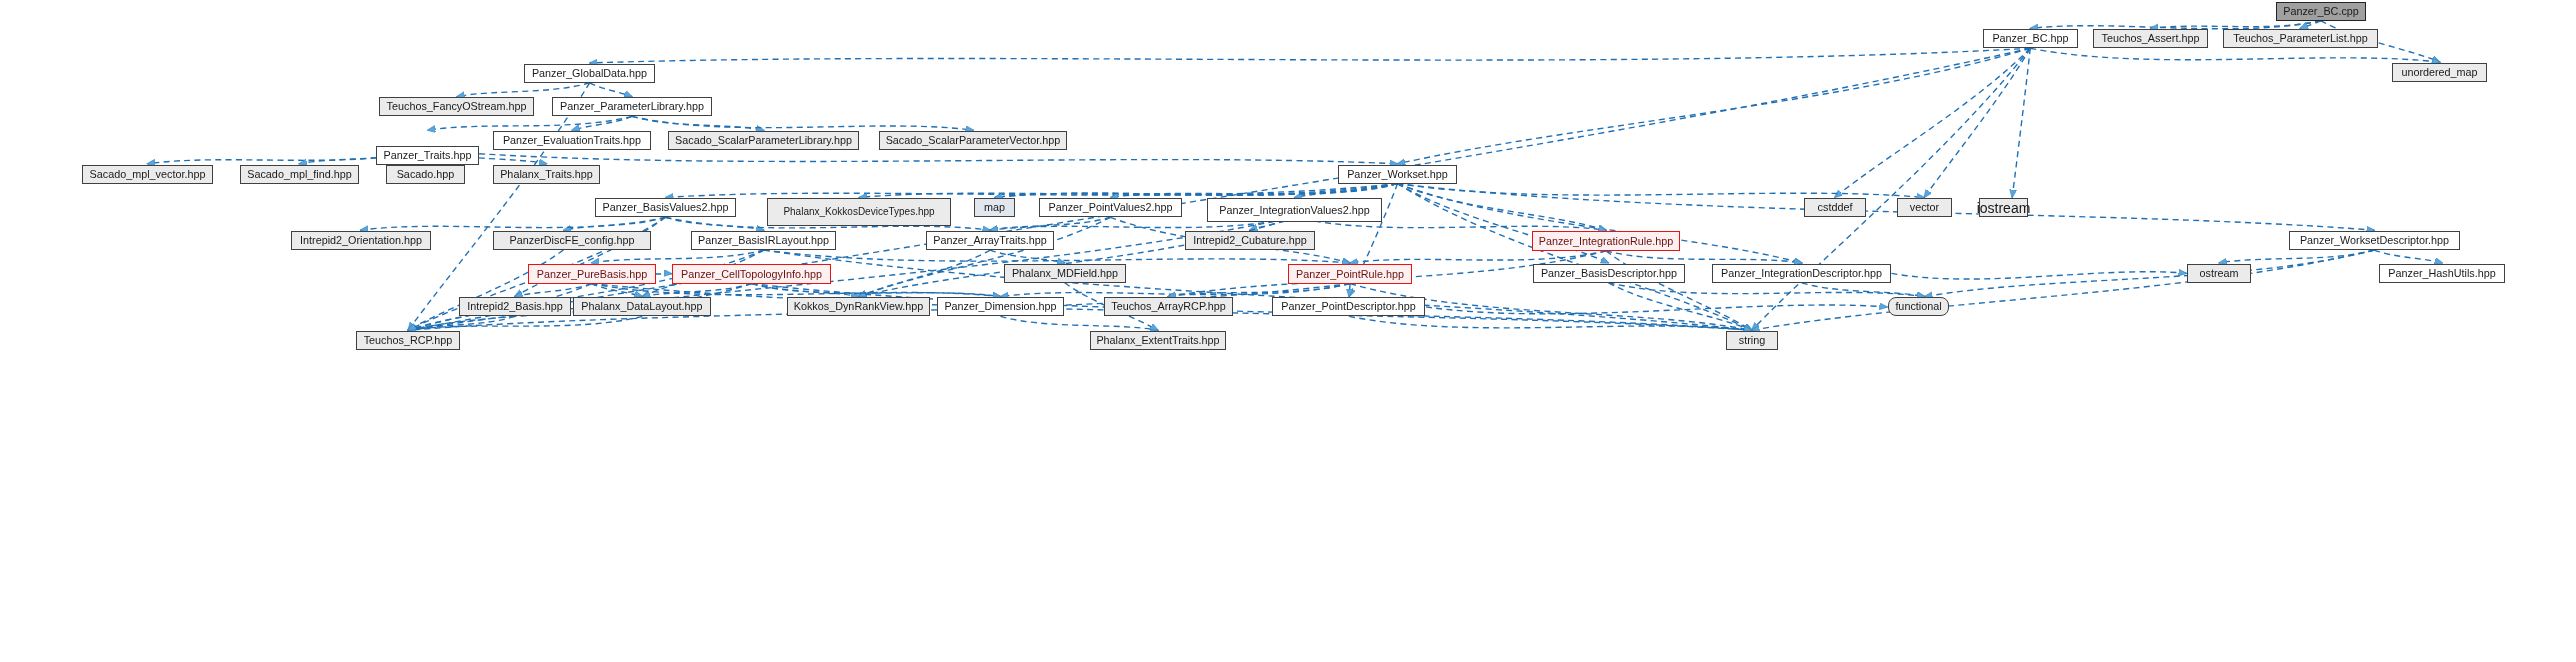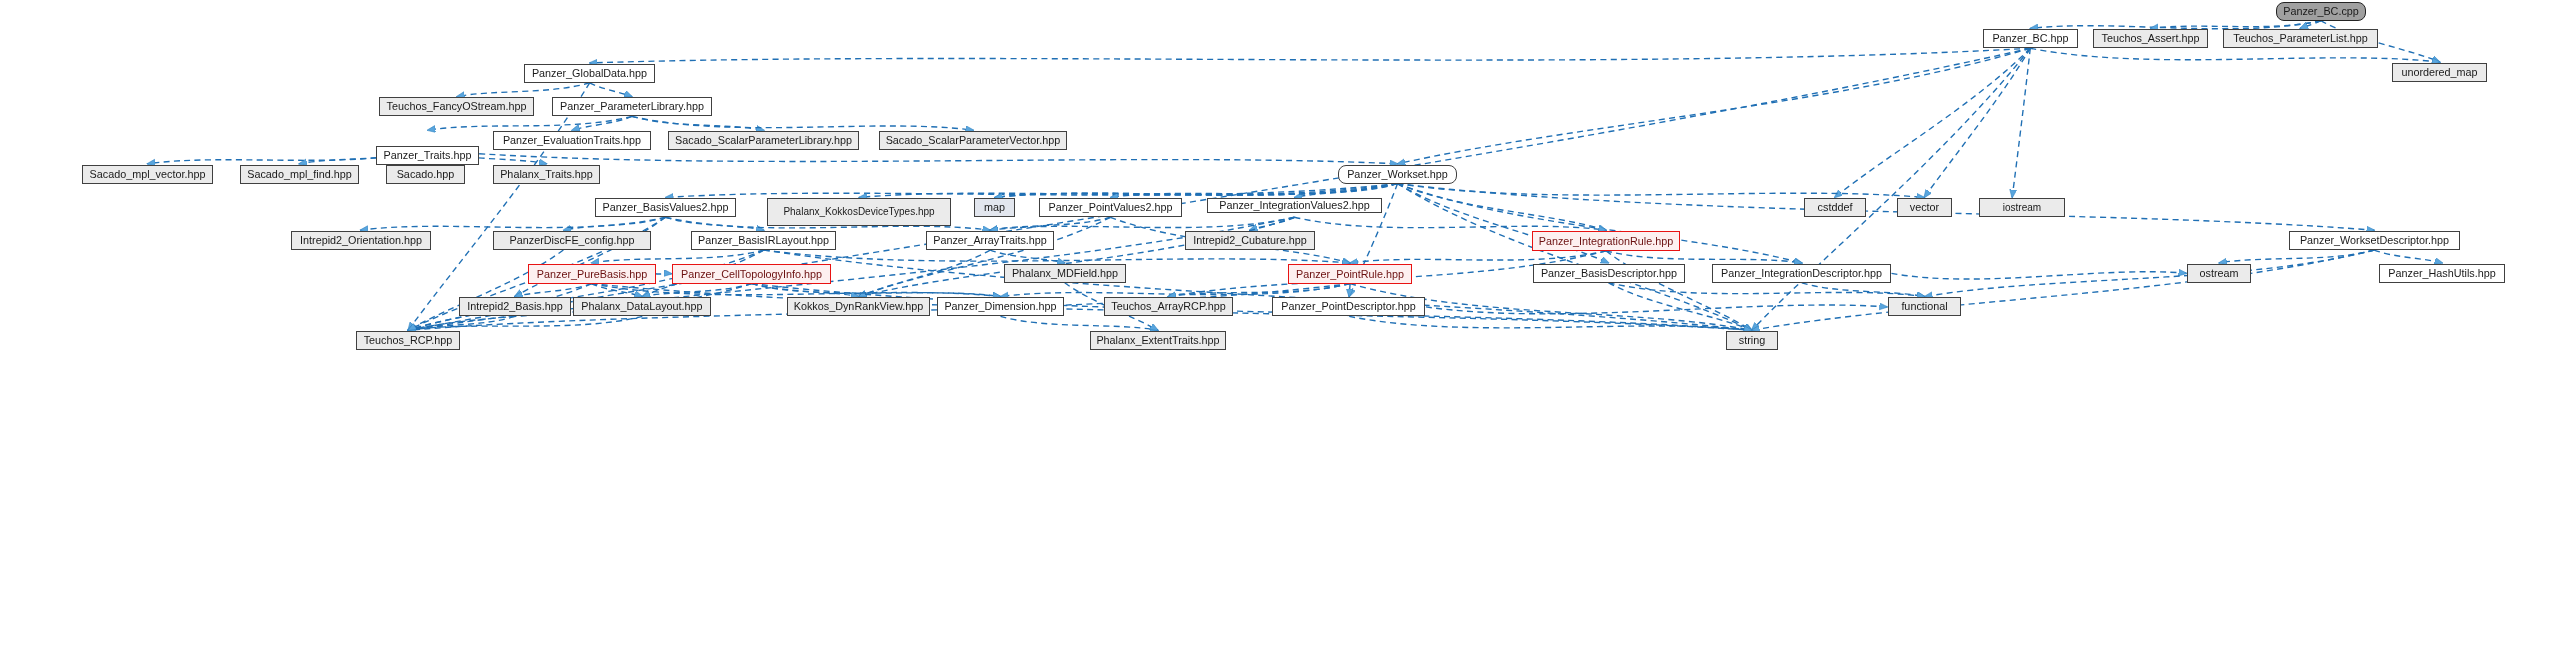--- a/index.html
+++ b/index.html
@@ -3,21 +3,21 @@
 <meta charset="utf-8">
 <style>
   html,body{margin:0;padding:0;background:#ffffff;}
   body{font-family:"Liberation Sans","DejaVu Sans",sans-serif;}
   #graph{position:relative;width:2576px;height:663px;background:#fff;overflow:hidden;}
   #edges{position:absolute;left:0;top:0;width:2576px;height:663px;}
   .node{position:absolute;box-sizing:border-box;display:flex;align-items:center;
         justify-content:center;border:0.9px solid #404040;background:#ebebeb;
         color:#1a1a1a;white-space:nowrap;line-height:1;}
   .node.white{background:#ffffff;border-color:#404040;}
-  .node.root{background:#a0a0a0;border-color:#242424;border-radius:8px;}
+  .node.root{background:#a0a0a0;border-color:#242424;}
   .node.red{background:#fdf0f0;border:1.7px solid #e81313;color:#6b1010;}
   .node.bluish{background:#e2e6ee;}
 </style>
 </head>
 <body>
 
 <div id="graph">
   <svg id="edges" viewBox="0 0 2988 769" xmlns="http://www.w3.org/2000/svg">
     <defs>
       <marker id="ah" markerWidth="10" markerHeight="10" refX="9" refY="4" orient="auto" markerUnits="userSpaceOnUse">
@@ -130,29 +130,29 @@
       <div class="node" style="left: 379px; top: 97px; width: 155px; height: 19px; font-size: 10.8px;">Teuchos_FancyOStream.hpp</div>
       <div class="node white" style="left: 552px; top: 97px; width: 160px; height: 19px; font-size: 10.8px;">Panzer_ParameterLibrary.hpp</div>
       <div class="node white" style="left: 376px; top: 146px; width: 103px; height: 19px; font-size: 10.8px;">Panzer_Traits.hpp</div>
       <div class="node white" style="left: 493px; top: 131px; width: 158px; height: 19px; font-size: 10.8px;">Panzer_EvaluationTraits.hpp</div>
       <div class="node" style="left: 668px; top: 131px; width: 191px; height: 19px; font-size: 10.8px;">Sacado_ScalarParameterLibrary.hpp</div>
       <div class="node" style="left: 879px; top: 131px; width: 188px; height: 19px; font-size: 10.8px;">Sacado_ScalarParameterVector.hpp</div>
       <div class="node" style="left: 82px; top: 165px; width: 131px; height: 19px; font-size: 10.8px;">Sacado_mpl_vector.hpp</div>
       <div class="node" style="left: 240px; top: 165px; width: 119px; height: 19px; font-size: 10.8px;">Sacado_mpl_find.hpp</div>
       <div class="node" style="left: 386px; top: 165px; width: 79px; height: 19px; font-size: 10.8px;">Sacado.hpp</div>
       <div class="node" style="left: 493px; top: 165px; width: 107px; height: 19px; font-size: 10.8px;">Phalanx_Traits.hpp</div>
-      <div class="node white" style="left: 1338px; top: 165px; width: 119px; height: 19px; font-size: 10.8px; border-radius: 8px;">Panzer_Workset.hpp</div>
+      <div class="node white" style="left: 1338px; top: 165px; width: 119px; height: 19px; font-size: 10.8px;">Panzer_Workset.hpp</div>
       <div class="node white" style="left: 595px; top: 198px; width: 141px; height: 19px; font-size: 10.8px;">Panzer_BasisValues2.hpp</div>
       <div class="node" style="left: 767px; top: 198px; width: 184px; height: 28px; font-size: 10px;">Phalanx_KokkosDeviceTypes.hpp</div>
       <div class="node bluish" style="left: 974px; top: 198px; width: 41px; height: 19px; font-size: 10.8px;">map</div>
       <div class="node white" style="left: 1039px; top: 198px; width: 143px; height: 19px; font-size: 10.8px;">Panzer_PointValues2.hpp</div>
-      <div class="node white" style="left: 1207px; top: 198px; width: 175px; height: 15px; font-size: 10.8px;">Panzer_IntegrationValues2.hpp</div>
+      <div class="node white" style="left: 1207px; top: 198px; width: 175px; height: 24px; font-size: 10.8px;">Panzer_IntegrationValues2.hpp</div>
       <div class="node" style="left: 1804px; top: 198px; width: 62px; height: 19px; font-size: 10.8px;">cstddef</div>
       <div class="node" style="left: 1897px; top: 198px; width: 55px; height: 19px; font-size: 10.8px;">vector</div>
-      <div class="node" style="left: 1979px; top: 198px; width: 86px; height: 19px; font-size: 10px;">iostream</div>
+      <div class="node" style="left: 1979px; top: 198px; width: 49px; height: 19px; font-size: 14px;">iostream</div>
       <div class="node" style="left: 291px; top: 231px; width: 140px; height: 19px; font-size: 10.8px;">Intrepid2_Orientation.hpp</div>
       <div class="node" style="left: 493px; top: 231px; width: 158px; height: 19px; font-size: 10.8px;">PanzerDiscFE_config.hpp</div>
       <div class="node white" style="left: 691px; top: 231px; width: 145px; height: 19px; font-size: 10.8px;">Panzer_BasisIRLayout.hpp</div>
       <div class="node white" style="left: 926px; top: 231px; width: 128px; height: 19px; font-size: 10.8px;">Panzer_ArrayTraits.hpp</div>
       <div class="node" style="left: 1185px; top: 231px; width: 130px; height: 19px; font-size: 10.8px;">Intrepid2_Cubature.hpp</div>
       <div class="node red" style="left: 1532px; top: 231px; width: 148px; height: 20px; font-size: 10.8px;">Panzer_IntegrationRule.hpp</div>
       <div class="node white" style="left: 2289px; top: 231px; width: 171px; height: 19px; font-size: 10.8px;">Panzer_WorksetDescriptor.hpp</div>
       <div class="node red" style="left: 528px; top: 264px; width: 128px; height: 20px; font-size: 10.8px;">Panzer_PureBasis.hpp</div>
       <div class="node red" style="left: 672px; top: 264px; width: 159px; height: 20px; font-size: 10.8px;">Panzer_CellTopologyInfo.hpp</div>
       <div class="node" style="left: 1004px; top: 264px; width: 122px; height: 19px; font-size: 10.8px;">Phalanx_MDField.hpp</div>
@@ -160,19 +160,19 @@
       <div class="node white" style="left: 1533px; top: 264px; width: 152px; height: 19px; font-size: 10.8px;">Panzer_BasisDescriptor.hpp</div>
       <div class="node white" style="left: 1712px; top: 264px; width: 179px; height: 19px; font-size: 10.8px;">Panzer_IntegrationDescriptor.hpp</div>
       <div class="node" style="left: 2187px; top: 264px; width: 64px; height: 19px; font-size: 10.8px;">ostream</div>
       <div class="node white" style="left: 2379px; top: 264px; width: 126px; height: 19px; font-size: 10.8px;">Panzer_HashUtils.hpp</div>
       <div class="node" style="left: 459px; top: 297px; width: 112px; height: 19px; font-size: 10.8px;">Intrepid2_Basis.hpp</div>
       <div class="node" style="left: 573px; top: 297px; width: 138px; height: 19px; font-size: 10.8px;">Phalanx_DataLayout.hpp</div>
       <div class="node" style="left: 787px; top: 297px; width: 143px; height: 19px; font-size: 10.8px;">Kokkos_DynRankView.hpp</div>
       <div class="node white" style="left: 937px; top: 297px; width: 127px; height: 19px; font-size: 10.8px;">Panzer_Dimension.hpp</div>
       <div class="node" style="left: 1104px; top: 297px; width: 129px; height: 19px; font-size: 10.8px;">Teuchos_ArrayRCP.hpp</div>
       <div class="node white" style="left: 1272px; top: 297px; width: 153px; height: 19px; font-size: 10.8px;">Panzer_PointDescriptor.hpp</div>
-      <div class="node" style="left: 1888px; top: 297px; width: 73px; height: 19px; font-size: 10.8px;">functional</div>
+      <div class="node" style="left: 1888px; top: 297px; width: 61px; height: 19px; font-size: 10.8px; border-radius: 8px;">functional</div>
       <div class="node" style="left: 356px; top: 331px; width: 104px; height: 19px; font-size: 10.8px;">Teuchos_RCP.hpp</div>
       <div class="node" style="left: 1090px; top: 331px; width: 136px; height: 19px; font-size: 10.8px;">Phalanx_ExtentTraits.hpp</div>
       <div class="node" style="left: 1726px; top: 331px; width: 52px; height: 19px; font-size: 10.8px;">string</div>
     </div>
 </div>
 
 
 </body></html>

